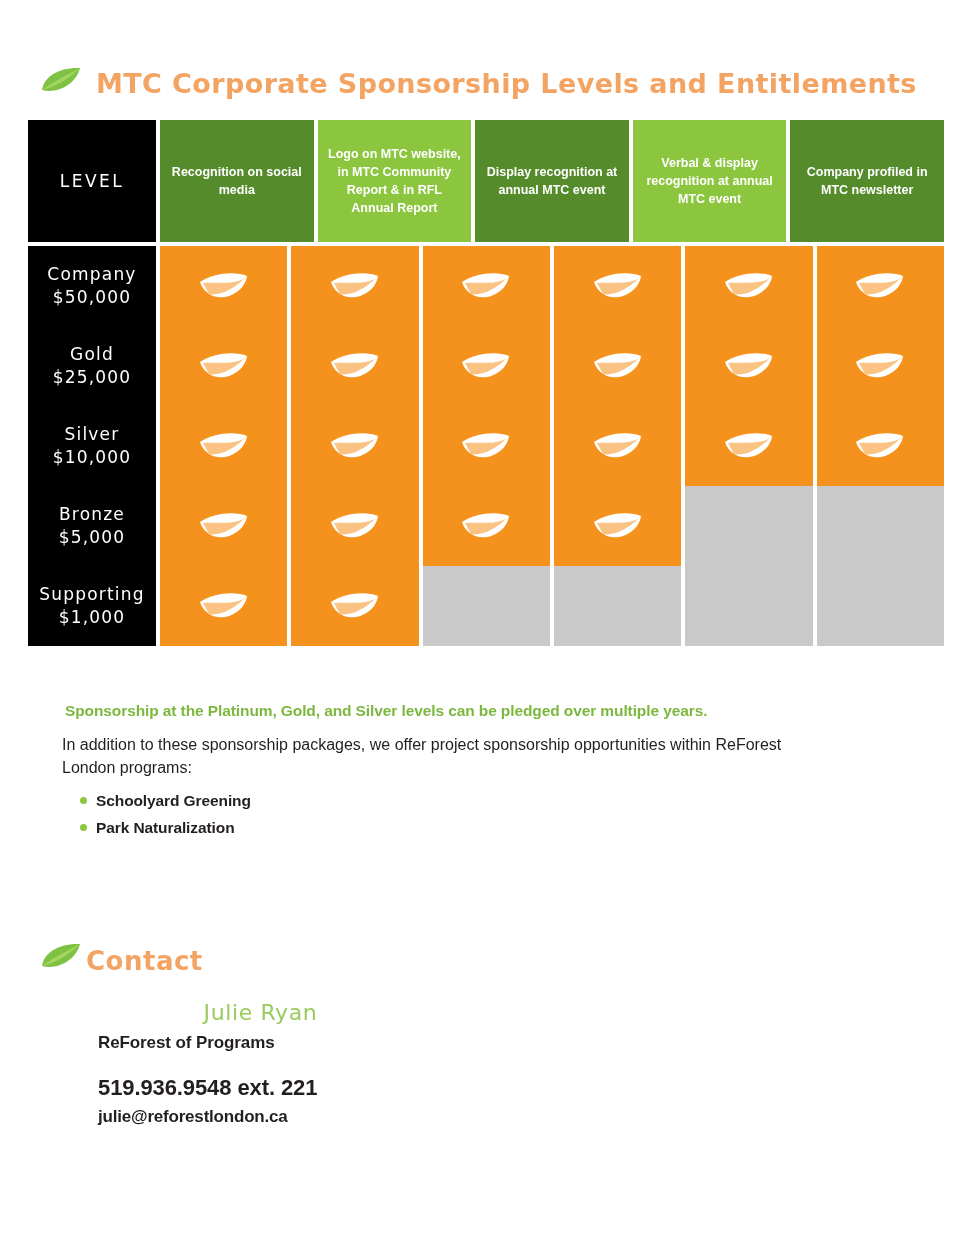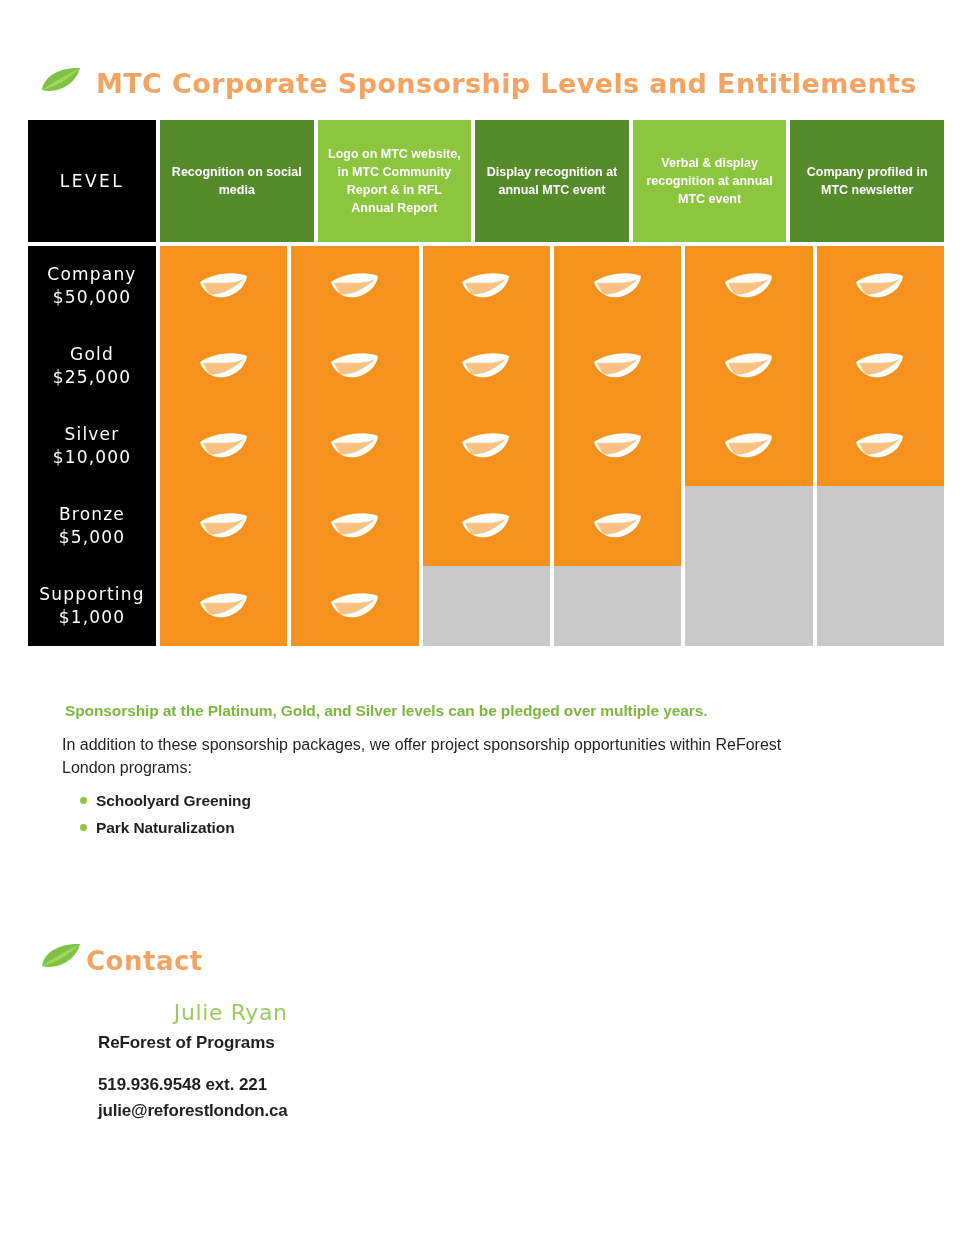--- a/index.html
+++ b/index.html
@@ -180,21 +180,21 @@
     text-align: right;
   }
   .contact-role {
     font-size: 17px;
     font-weight: bold;
     color: #231f20;
     margin-top: 7px;
     letter-spacing: -0.1px;
   }
   .contact-phone {
-    font-size: 17px;
+    font-size: 22px;
     font-weight: bold;
     color: #231f20;
     margin-top: 22px;
     letter-spacing: -0.1px;
   }
   .contact-email {
     font-size: 17px;
     font-weight: bold;
     color: #231f20;
     margin-top: 6px;

